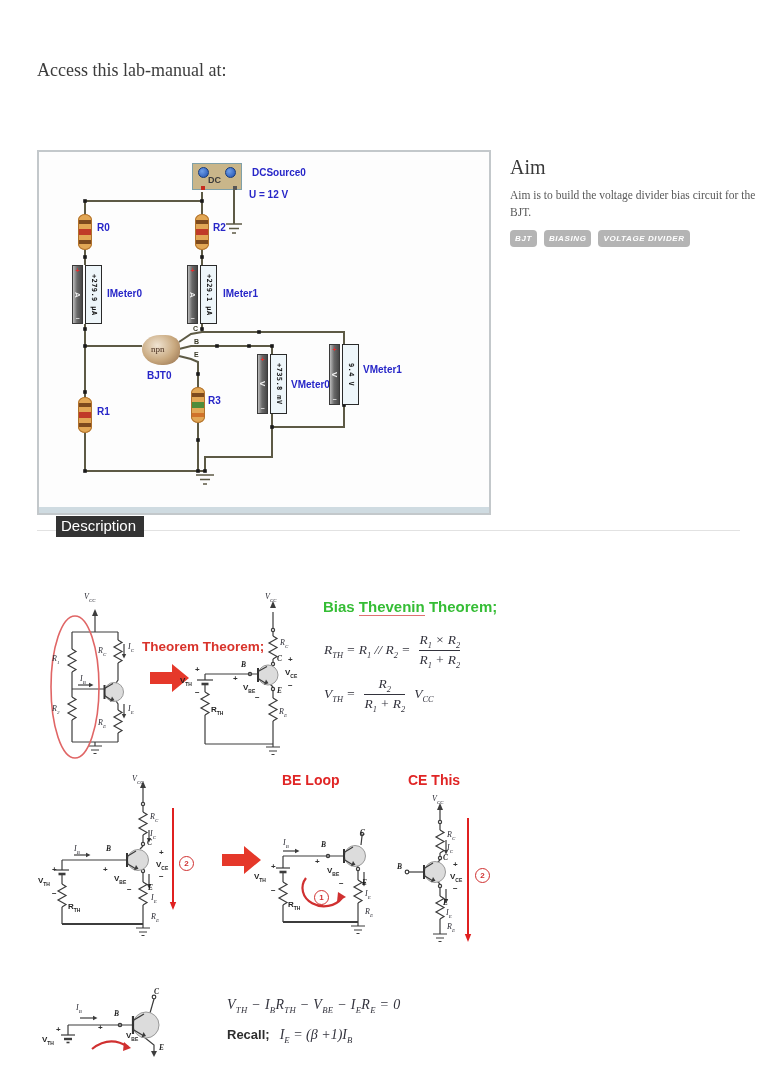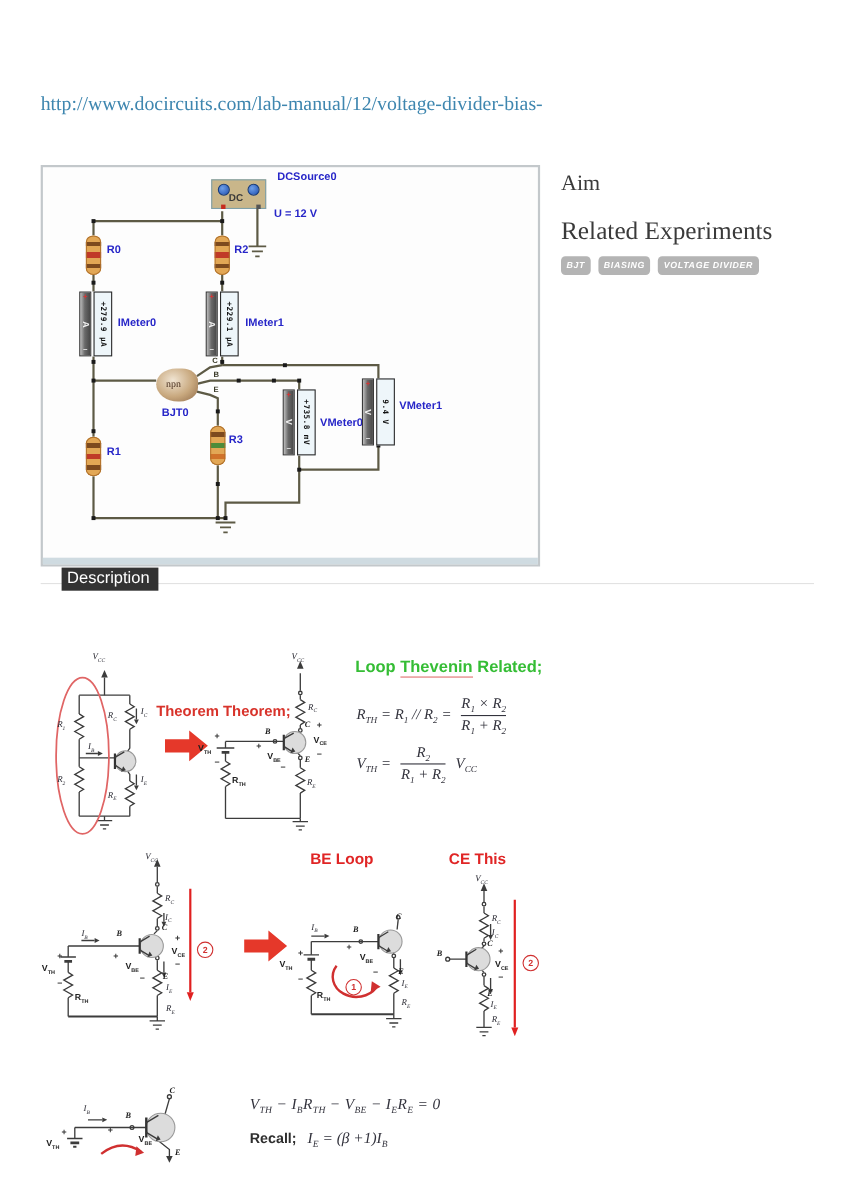--- a/index.html
+++ b/index.html
@@ -88,21 +88,21 @@
   .kvl-eq{position:absolute;font:italic 14px "Liberation Serif",serif;color:#33333d;letter-spacing:0.3px;}
   .recall{position:absolute;display:flex;gap:10px;align-items:baseline;}
   .recall-label{font:bold 13px "Liberation Sans",sans-serif;color:#2e2e2e;}
   .recall-eq{font:italic 14px "Liberation Serif",serif;color:#33333d;}
 </style>
 </head>
 <body>
 
 <div id="page">
 
-  <a class="abs lab-url">http://www.docircuits.com/lab-manual/12/voltage-divider-bias-</a>
+  <div class="abs access-line">Access this lab-manual at:</div>
 
   <div class="abs shot">
     <svg width="450" height="361" viewBox="0 0 450 361">
       <g stroke="#5d5a45" stroke-width="2" fill="none">
         <path d="M46,49 H163"></path>
         <path d="M163,40 V62"></path>
         <path d="M46,49 V62"></path>
         <path d="M46,98 V113"></path>
         <path d="M163,98 V113"></path>
         <path d="M195,38 V72"></path>
@@ -147,21 +147,21 @@
       </g>
     </svg>
 
     <div class="dcs">
       <span class="t1"></span>
       <span class="t2"></span>
       <span class="dctxt">DC</span>
       <span class="term-red"></span>
       <span class="term-gray"></span>
     </div>
-    <span class="blab" style="left:213px;top:4px">DCSource0</span>
+    <span class="blab" style="left:213px;top:15px">DCSource0</span>
     <span class="blab" style="left:210px;top:37px">U = 12 V</span>
 
     <div class="res resA" style="left:39px;top:62px"></div>
     <span class="blab" style="left:58px;top:70px">R0</span>
     <div class="res resA" style="left:156px;top:62px"></div>
     <span class="blab" style="left:174px;top:70px">R2</span>
     <div class="res resA" style="left:39px;top:245px"></div>
     <span class="blab" style="left:58px;top:254px">R1</span>
     <div class="res resB" style="left:152px;top:235px"></div>
     <span class="blab" style="left:169px;top:243px">R3</span>
@@ -220,21 +220,21 @@
     <span class="tlet" style="left:154px;top:173px">C</span>
     <span class="tlet" style="left:155px;top:186px">B</span>
     <span class="tlet" style="left:155px;top:199px">E</span>
     <span class="blab" style="left:108px;top:218px">BJT0</span>
 
     <div class="shot-bottom"></div>
   </div>
 
   <div class="abs aside">
     <h2 class="aim-h">Aim</h2>
-    <h2 class="rel-h">Related Experiments</h2>
+    <p class="aim-t">Aim is to build the voltage divider bias circuit for the BJT.</p>
     <div class="tags">
         <span class="tag">BJT</span>
         <span class="tag">BIASING</span>
         <span class="tag">VOLTAGE DIVIDER</span>
       </div>
   </div>
 
   <div class="abs chip-row2">
     <span class="chip-sm">Description</span>
   </div>
@@ -300,21 +300,21 @@
         <path d="M165,123 V152"></path>
       </g>
       <circle cx="228" cy="83" r="10" fill="#dcdcdc" stroke="#999"></circle>
       <path d="M218,76 V90" stroke="#333" stroke-width="2" fill="none"></path>
       <path d="M218,79.5 L227,74.5 M218,86.5 L226,91.5" stroke="#3c3c3c" stroke-width="1.2" fill="none"></path>
       <g fill="#3c3c3c">
         <polygon points="230,16 236,16 233,9"></polygon>
         <polygon points="224,92.7 228.5,91.2 226,87.5"></polygon>
       </g>
     </svg>
-    <div class="greenhead" style="left:283px;top:6px"><span>Loop </span><span class="gul">Thevenin</span><span> Related;</span></div>
+    <div class="greenhead" style="left:283px;top:6px"><span>Bias </span><span class="gul">Thevenin</span><span> Theorem;</span></div>
     <div class="mrow" style="left:284px;top:40px">
       <span>R<sub>TH</sub>  =  R<sub>1</sub> // R<sub>2</sub>  =</span>
       <span class="frac">
           <span class="num">R<sub>1</sub> × R<sub>2</sub></span>
           <span class="den">R<sub>1</sub> + R<sub>2</sub></span>
         </span>
     </div>
     <div class="mrow" style="left:284px;top:84px">
       <span>V<sub>TH</sub>   =</span>
       <span class="frac">

